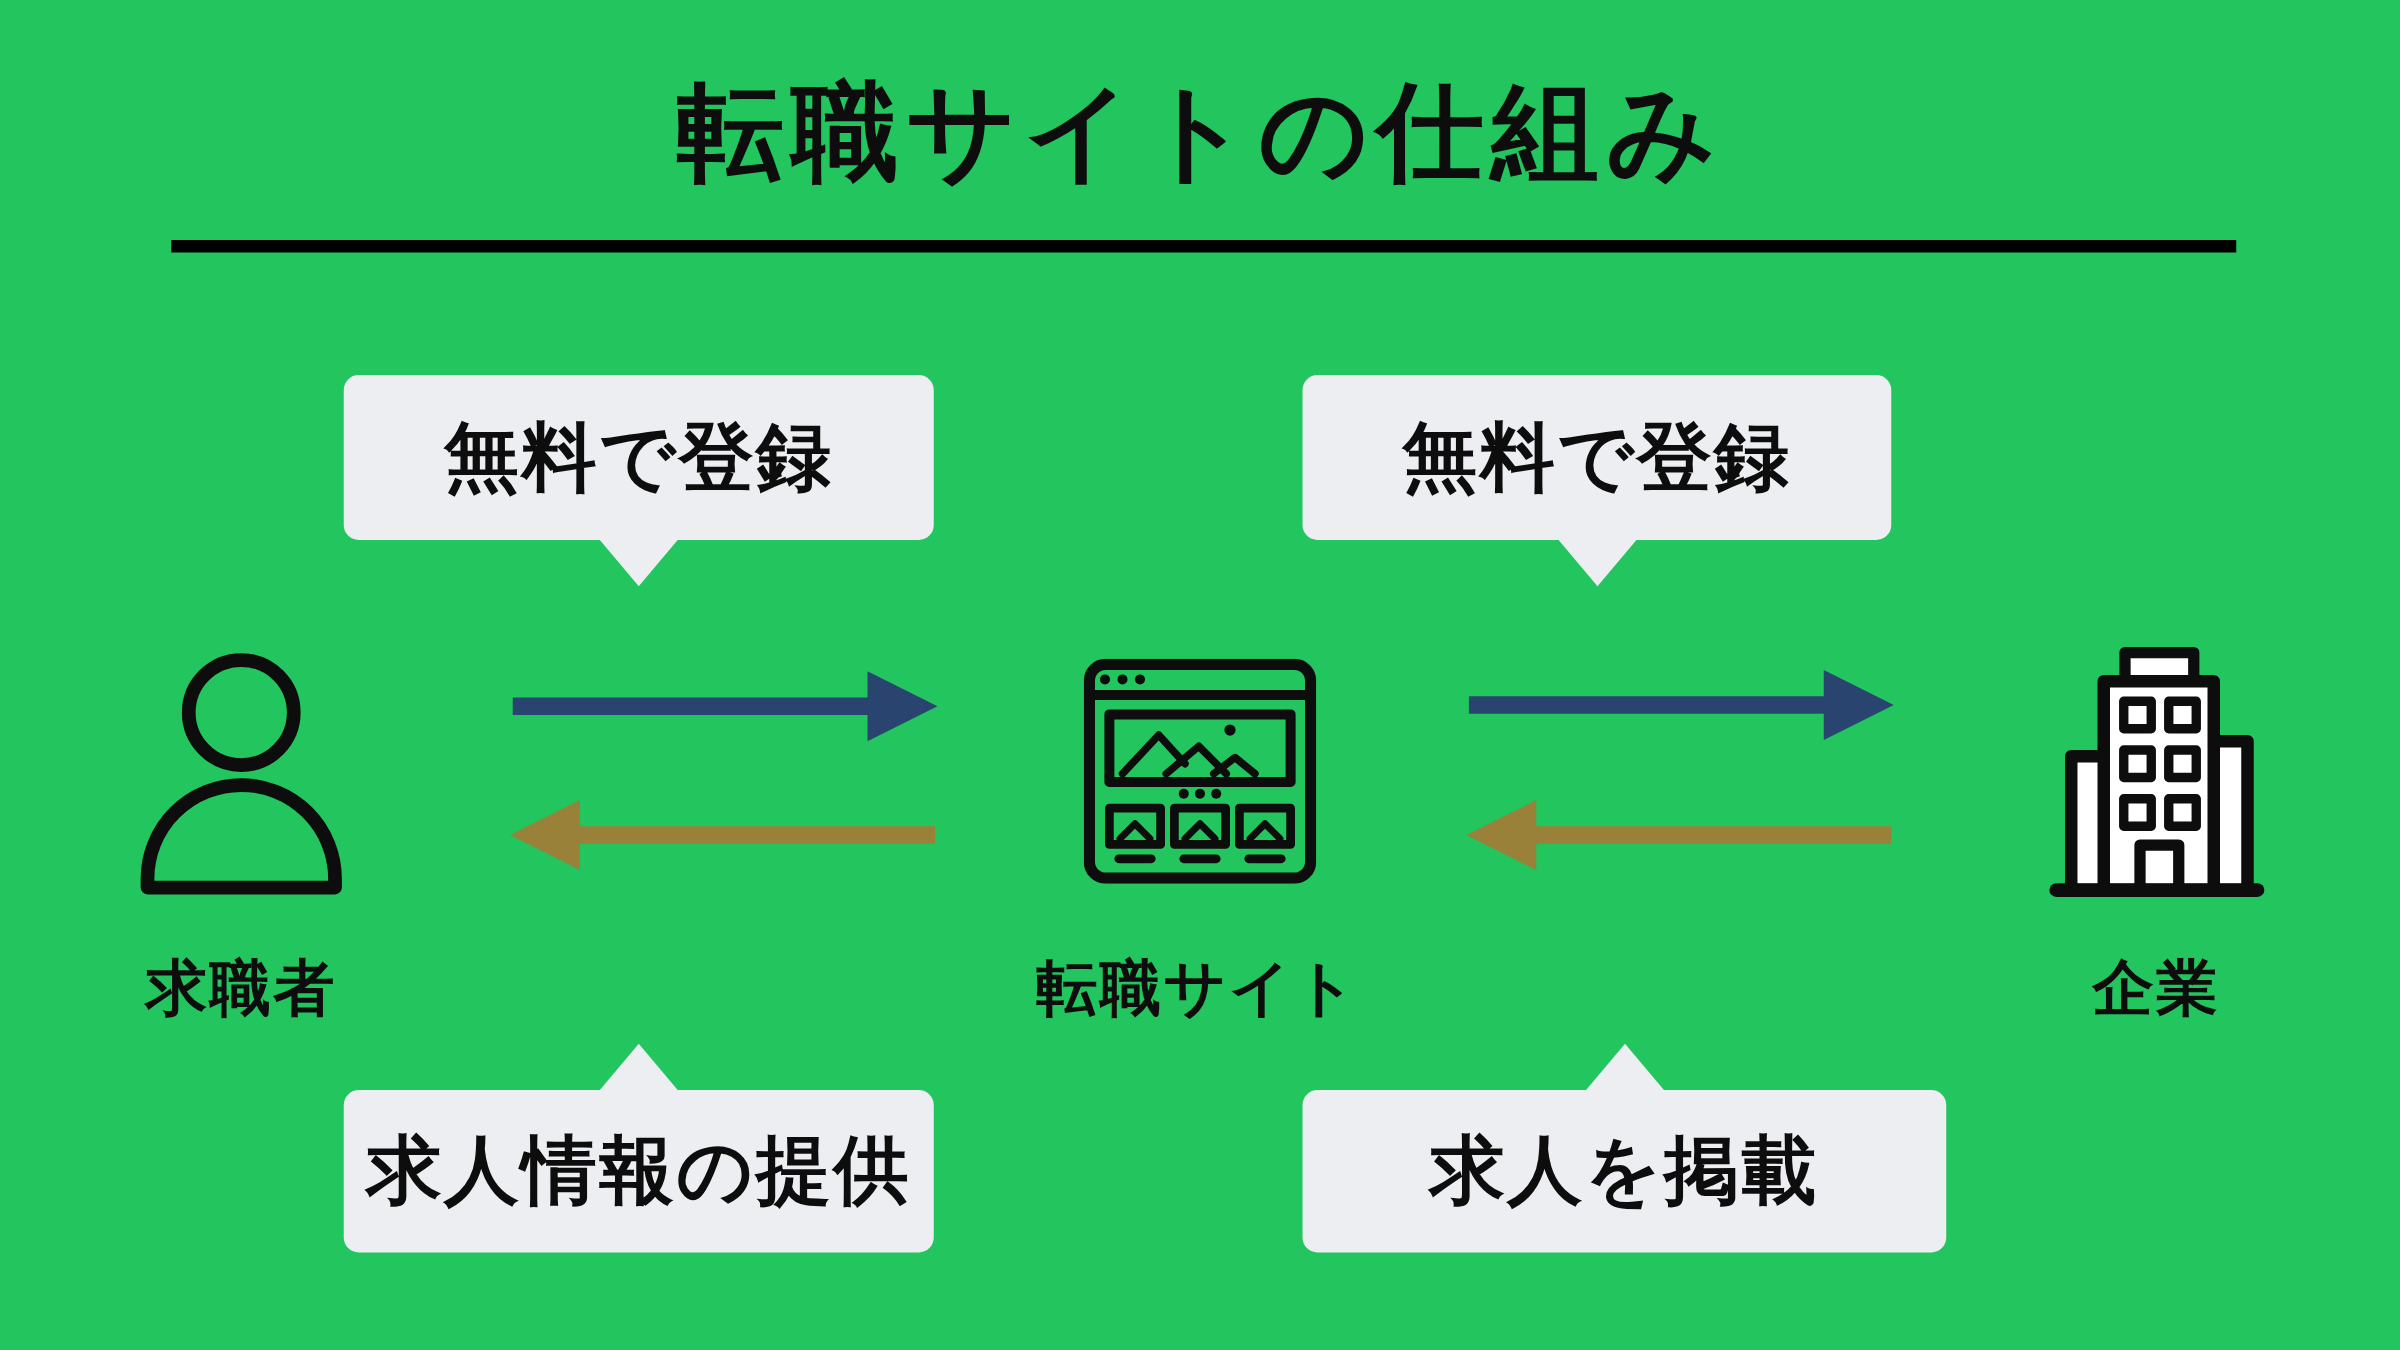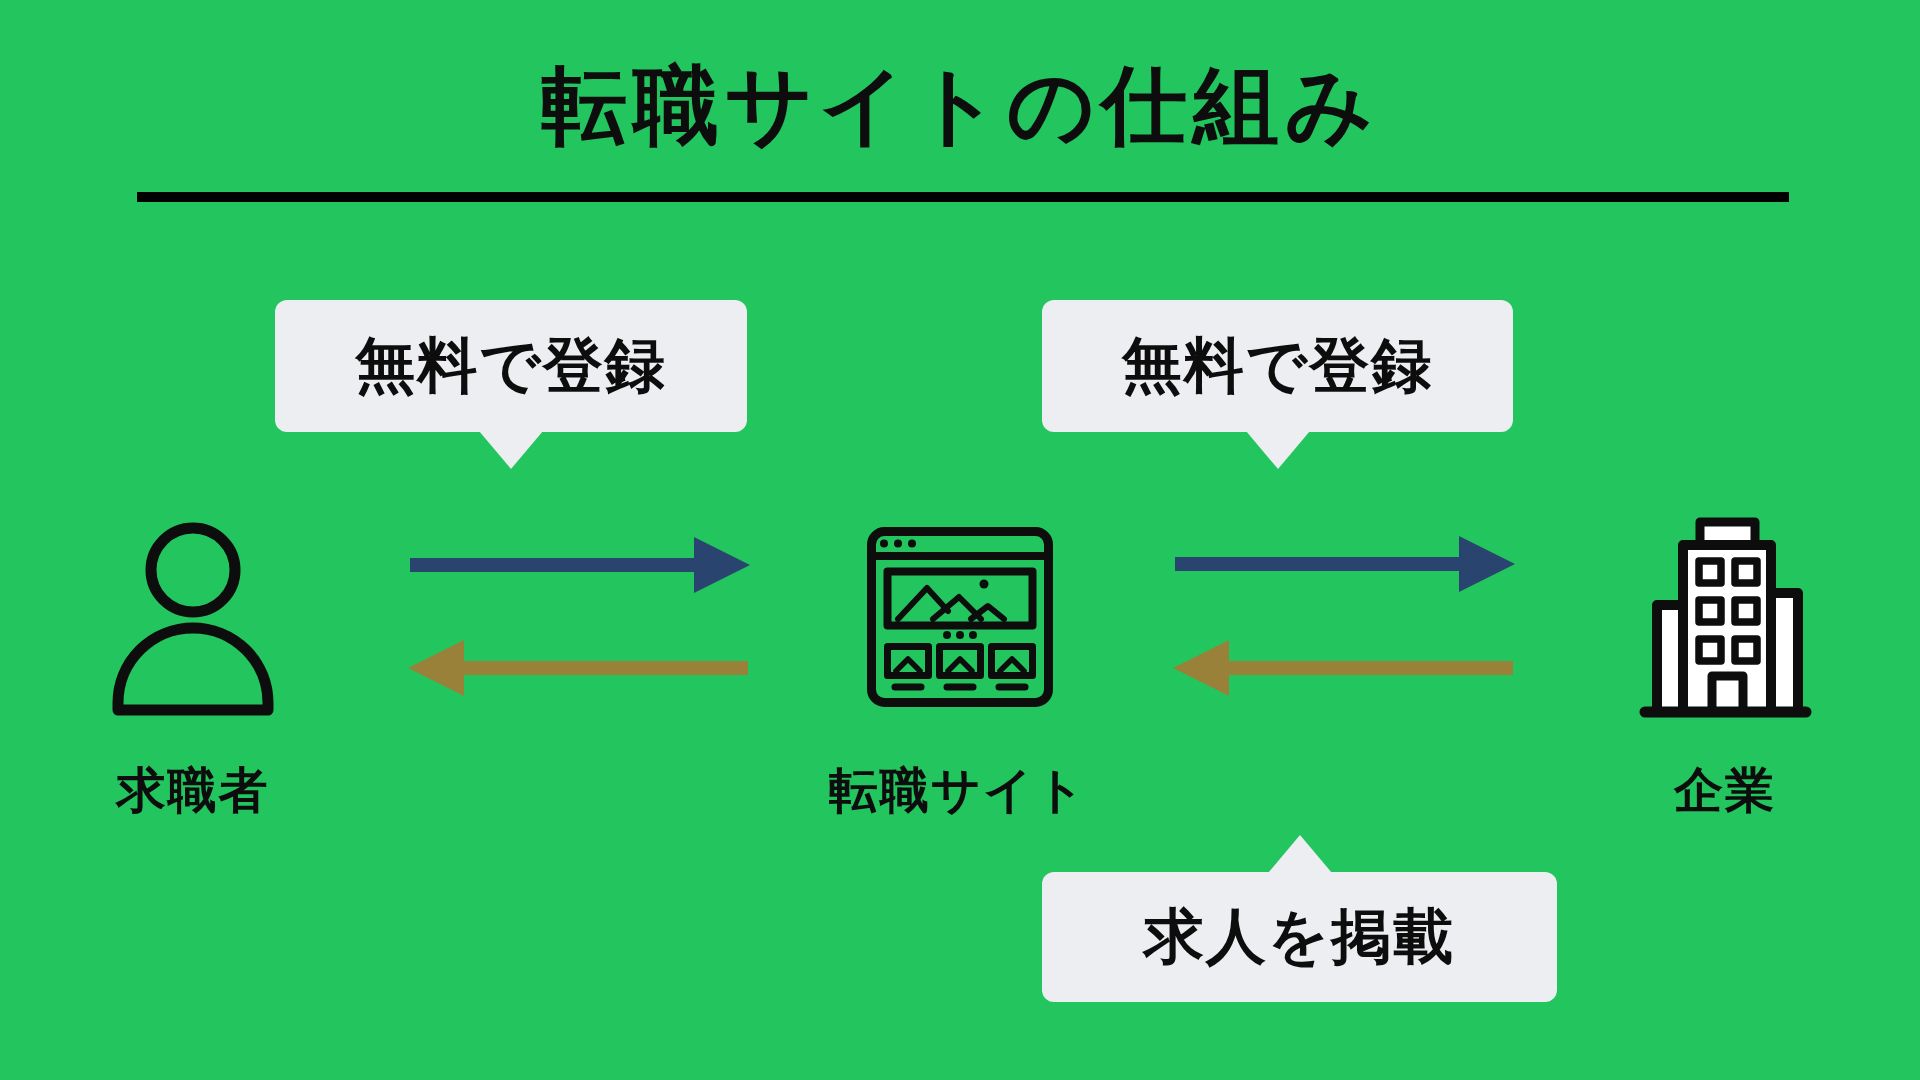--- a/index.html
+++ b/index.html
@@ -84,20 +84,24 @@
   <div class="title-underline"></div>
 
   <div class="callout tl tail-down">
     <span>無料で登録</span>
     <span class="tail"></span>
   </div>
   <div class="callout tr tail-down">
     <span>無料で登録</span>
     <span class="tail"></span>
   </div>
+  <div class="callout bl tail-up">
+    <span>求人情報の提供</span>
+    <span class="tail"></span>
+  </div>
   <div class="callout br tail-up">
     <span>求人を掲載</span>
     <span class="tail"></span>
   </div>
 
   <svg class="icon icon-person" width="180" height="215" viewBox="0 0 180 215">
     <circle class="line-icon" cx="90" cy="58" r="42" stroke-width="11"></circle>
     <path class="line-icon" d="M15 198 v-7 a75 75 0 0 1 150 0 v7 z" stroke-width="11"></path>
   </svg>
 

